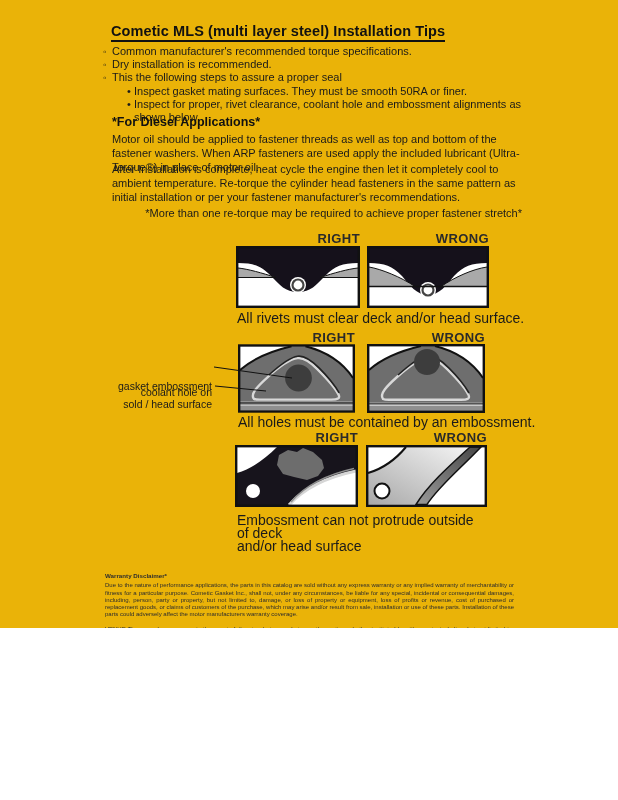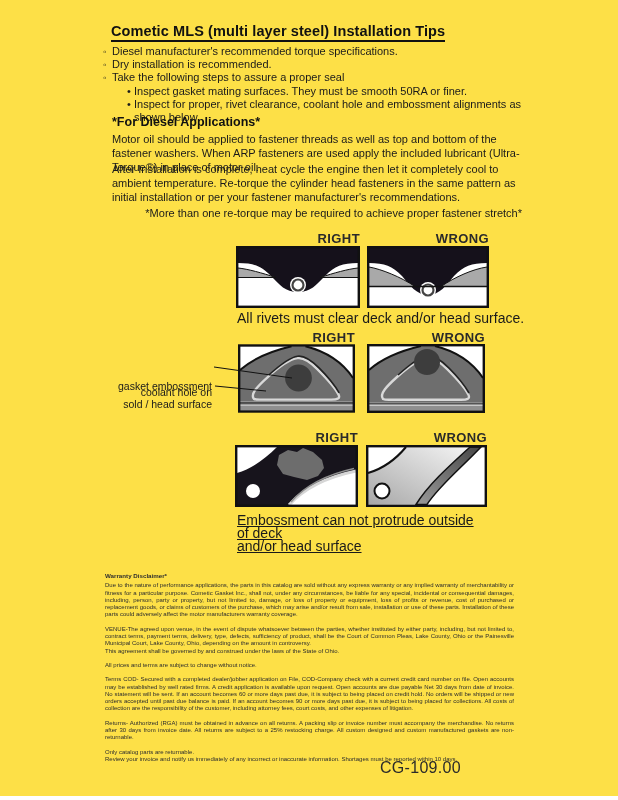--- a/index.html
+++ b/index.html
@@ -1,17 +1,17 @@
 <!DOCTYPE html>
 <html><head>
 <meta charset="utf-8">
 <style>
   html,body { margin:0; padding:0; background:#ffffff; }
   .page {
-    position:relative; width:618px; height:796px; background:#fde047;
+    position:relative; width:618px; height:628px; background:#eab308;
     font-family:"Liberation Sans", sans-serif; color:#1a1a1a; overflow:hidden;
   }
   .abs { position:absolute; }
 
   .title {
     left:111px; top:23px; font-size:14.5px; font-weight:bold; color:#111;
     border-bottom:2px solid #111; padding-bottom:1px; letter-spacing:0.1px;
   }
 
   .tips { left:103px; top:45px; width:432px; font-size:11px; line-height:13.2px; }
@@ -44,31 +44,31 @@
 <body>
 
 <div class="page">
 
   <div class="abs title">Cometic MLS (multi layer steel) Installation Tips</div>
 
   <div class="abs tips">
 
       <div class="tip">
         <span class="marker">◦</span>
-        <span>Diesel manufacturer's recommended torque specifications.</span>
+        <span>Common manufacturer's recommended torque specifications.</span>
       </div>
 
       <div class="tip">
         <span class="marker">◦</span>
         <span>Dry installation is recommended.</span>
       </div>
 
       <div class="tip">
         <span class="marker">◦</span>
-        <span>Take the following steps to assure a proper seal</span>
+        <span>This the following steps to assure a proper seal</span>
       </div>
 
       <div class="tip sub">
         <span class="marker">•</span>
         <span>Inspect gasket mating surfaces.  They must be smooth 50RA or finer.</span>
       </div>
 
       <div class="tip sub">
         <span class="marker">•</span>
         <span>Inspect for proper, rivet clearance, coolant hole and embossment alignments as shown below.</span>
@@ -155,20 +155,21 @@
     <div>coolant hole on</div>
     <div>sold / head surface</div>
   </div>
   <div class="abs callout" style="left:98px; top:381px; width:114px;">gasket embossment</div>
 
   <svg class="abs" style="left:115px; top:340px; z-index:5;" width="190" height="60" viewBox="0 0 190 60">
     <line x1="99" y1="27" x2="177" y2="38" stroke="#111" stroke-width="1"></line>
     <line x1="100" y1="46" x2="151" y2="51" stroke="#111" stroke-width="1"></line>
   </svg>
 
+  <div class="abs caption" style="left:238px; top:416px;">All holes must be contained by an embossment.</div>
 
   <div class="abs dw-label" style="left:235px; top:430px; width:123px;">RIGHT</div>
   <div class="abs dw-label" style="left:366px; top:430px; width:121px;">WRONG</div>
 
   <div class="abs" style="left:235px; top:445px;">
     <svg width="123" height="62" viewBox="0 0 123 62">
       <rect x="1.2" y="1.2" width="120.6" height="59.6" fill="#ffffff"></rect>
       <path d="M2,28 C16,24 30,14 42,2 L121,2 L121,26 C92,32 70,42 54,60 L2,60 Z" fill="#17141c"></path>
       <path d="M121,26 C92,32 70,42 54,60" fill="none" stroke="#d6d6d6" stroke-width="3"></path>
       <path d="M119,23.5 C92,29.5 71,39.5 56,57" fill="none" stroke="#8f8f8f" stroke-width="1.6"></path>
@@ -192,21 +193,21 @@
       </defs>
       <rect x="1.2" y="1.2" width="118.6" height="59.6" fill="#ffffff"></rect>
       <path d="M2,28 C16,24 30,14 40,2 L104,2 C82,22 62,40 50,59.5 L2,59.5 Z" fill="url(#bandGrad)"></path>
       <path d="M2,28 C16,24 30,14 40,2" fill="none" stroke="#111" stroke-width="2"></path>
       <path d="M104,2 L115,2 C94,24 72,42 61,59.5 L50,59.5 C62,40 82,22 104,2 Z" fill="url(#sliverGrad)" stroke="#111" stroke-width="1.5"></path>
       <circle cx="16" cy="46" r="7.5" fill="#ffffff" stroke="#111" stroke-width="2"></circle>
       <rect x="1.2" y="1.2" width="118.6" height="59.6" fill="none" stroke="#111" stroke-width="2.4"></rect>
     </svg>
   </div>
 
-  <div class="abs caption" style="left:237px; top:514px; width:240px;text-decoration:underline;">
+  <div class="abs caption" style="left:237px; top:514px; width:240px;">
     <div>Embossment can not protrude outside of deck</div>
     <div>and/or head surface</div>
   </div>
 
   <div class="abs fineprint">
     <h4>Warranty Disclaimer*</h4>
     <div>
 
         <p>Due to the nature of performance applications, the parts in this catalog are sold without any express warranty or any implied warranty of merchantability or fitness for a particular purpose.  Cometic Gasket Inc., shall not, under any circumstances, be liable for any special, incidental or consequential damages, including, person, party or property, but not limited to, damage, or loss of property or equipment, loss of profits or revenue, cost of purchased or replacement goods, or claims of customers of the purchase, which may arise and/or result from sale, installation or use of these parts.  Installation of these parts could adversely affect the motor manufacturers warranty coverage.</p>
 

